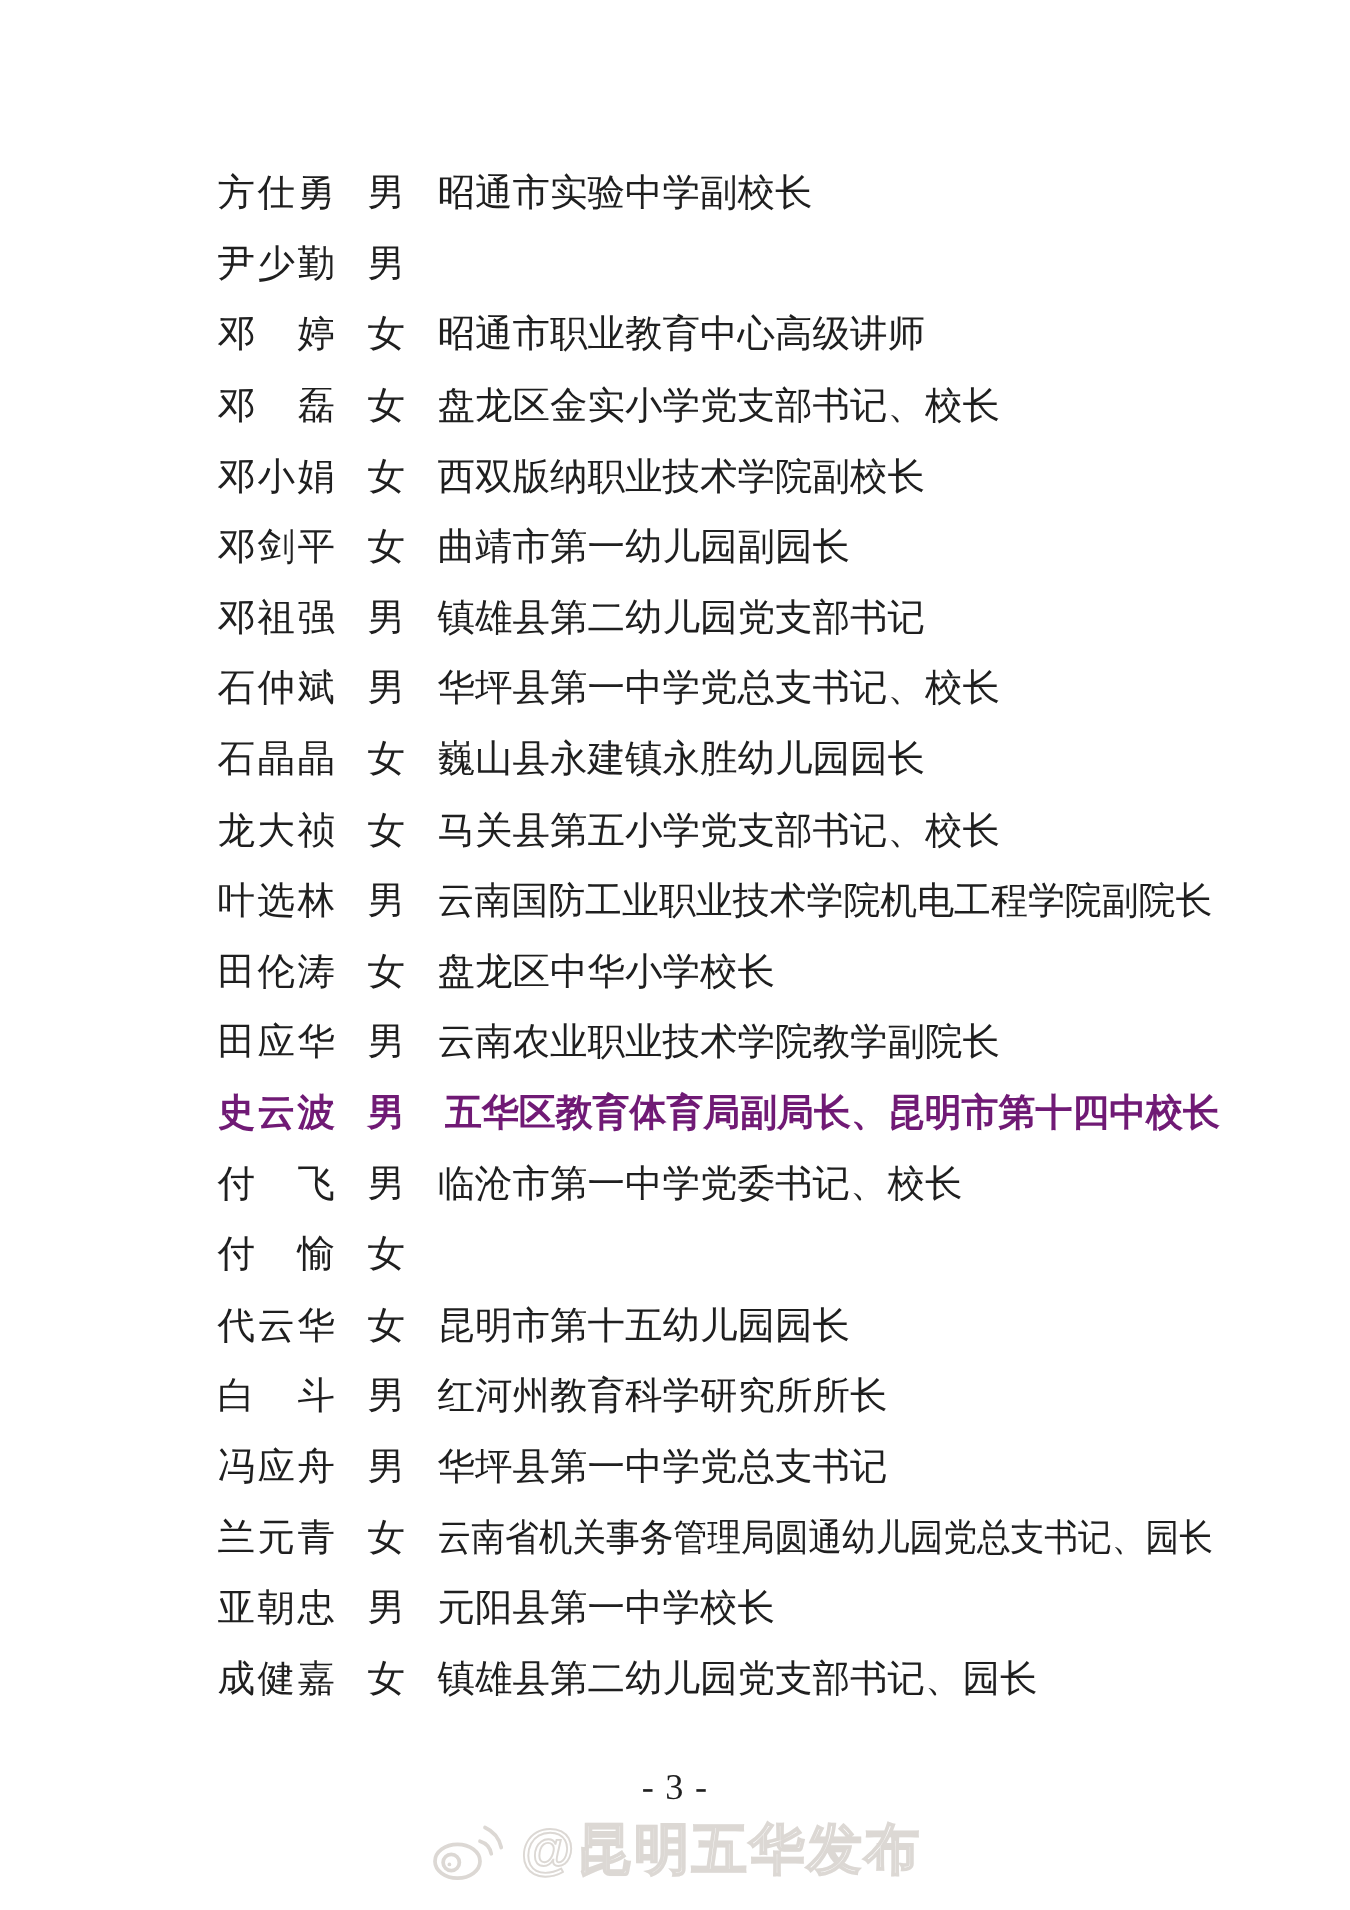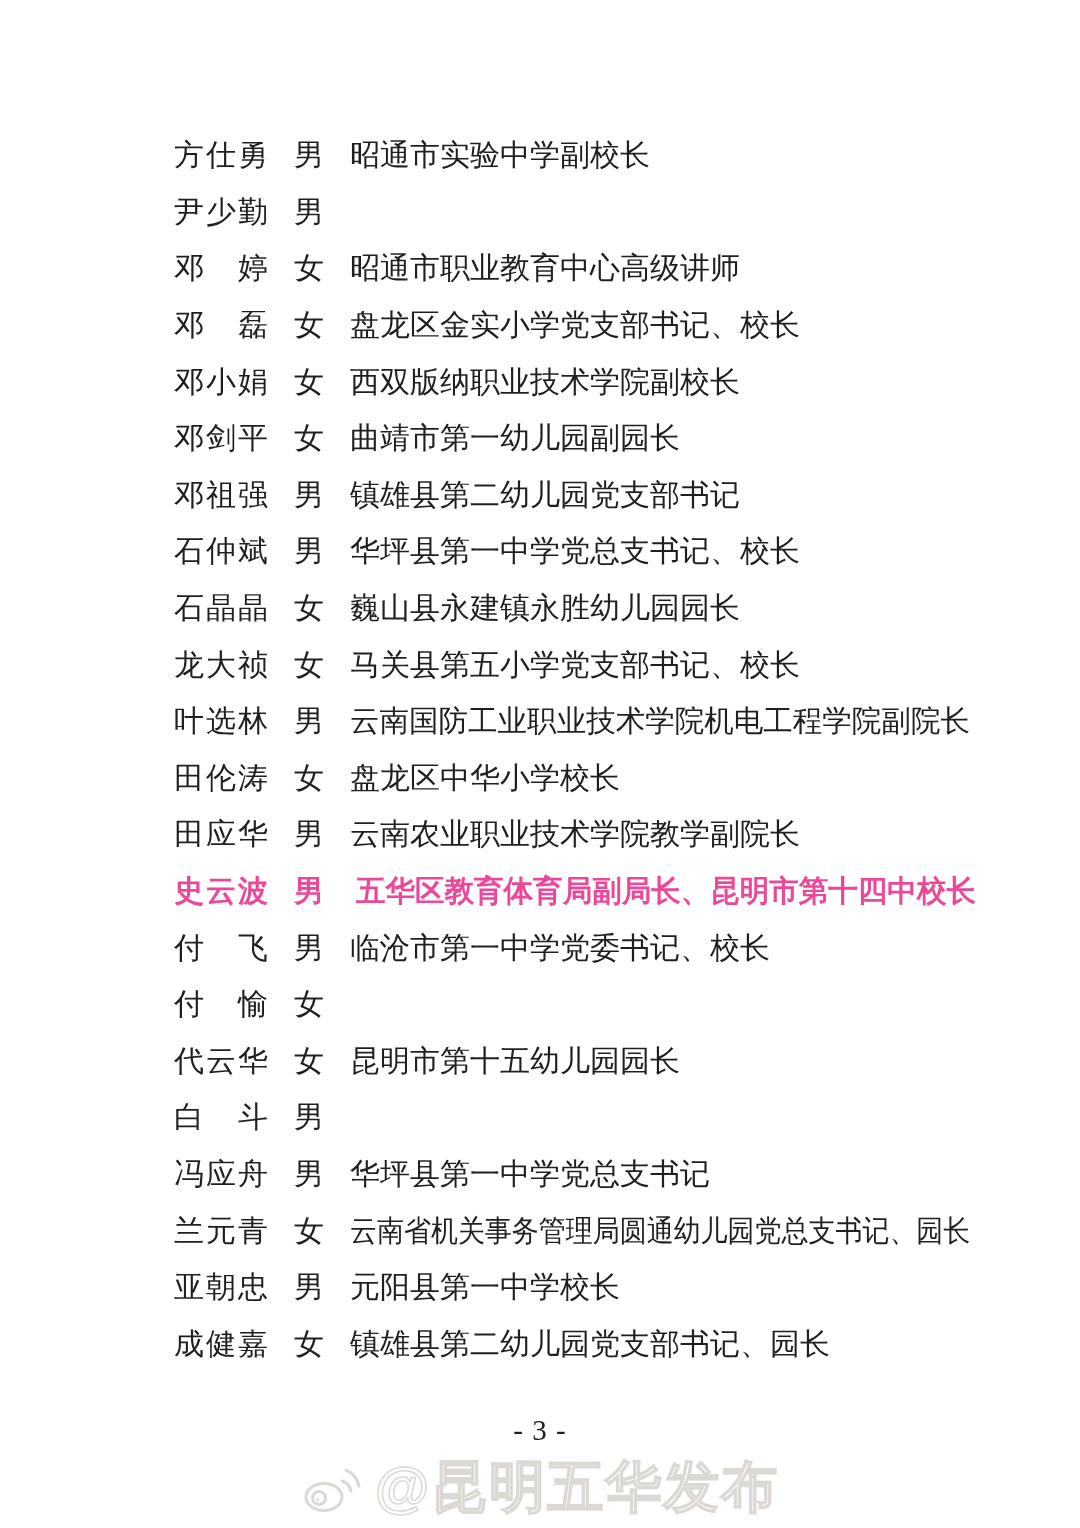--- a/index.html
+++ b/index.html
@@ -34,21 +34,21 @@
   .gender {
     flex: 0 0 30px;
     margin-left: 26px;
   }
   .position {
     margin-left: 26px;
     white-space: nowrap;
     transform-origin: left center;
   }
   .row.highlight {
-    color: #ec4899;
+    color: #701a75;
     font-weight: bold;
     align-items: center;
   }
   .row.highlight .position { margin-left: 32px; }
   .page-number {
     position: absolute;
     top: 1414px;
     left: 0;
     width: 1080px;
     text-align: center;
@@ -61,21 +61,21 @@
     position: absolute;
     top: 1450px;
     left: 0;
     width: 1080px;
     display: flex;
     justify-content: center;
     align-items: center;
     gap: 12px;
   }
   .watermark-text {
-    font-size: 56px;
+    font-size: 44px;
     font-weight: bold;
     letter-spacing: 2px;
     color: #ffffff;
     -webkit-text-stroke: 1.5px #dcd8d4;
     text-shadow: 0 0 1px #dcd8d4;
   }
   .weibo-icon svg { display: block; }
 </style>
 </head>
 <body>
@@ -179,20 +179,21 @@
 
     <div class="row">
       <span class="name">代云华</span>
       <span class="gender">女</span>
       <span class="position">昆明市第十五幼儿园园长</span>
     </div>
 
     <div class="row">
       <span class="name">白斗</span>
       <span class="gender">男</span>
+      <span class="position">红河州教育科学研究所所长</span>
     </div>
 
     <div class="row">
       <span class="name">冯应舟</span>
       <span class="gender">男</span>
       <span class="position">华坪县第一中学党总支书记</span>
     </div>
 
     <div class="row">
       <span class="name">兰元青</span>

